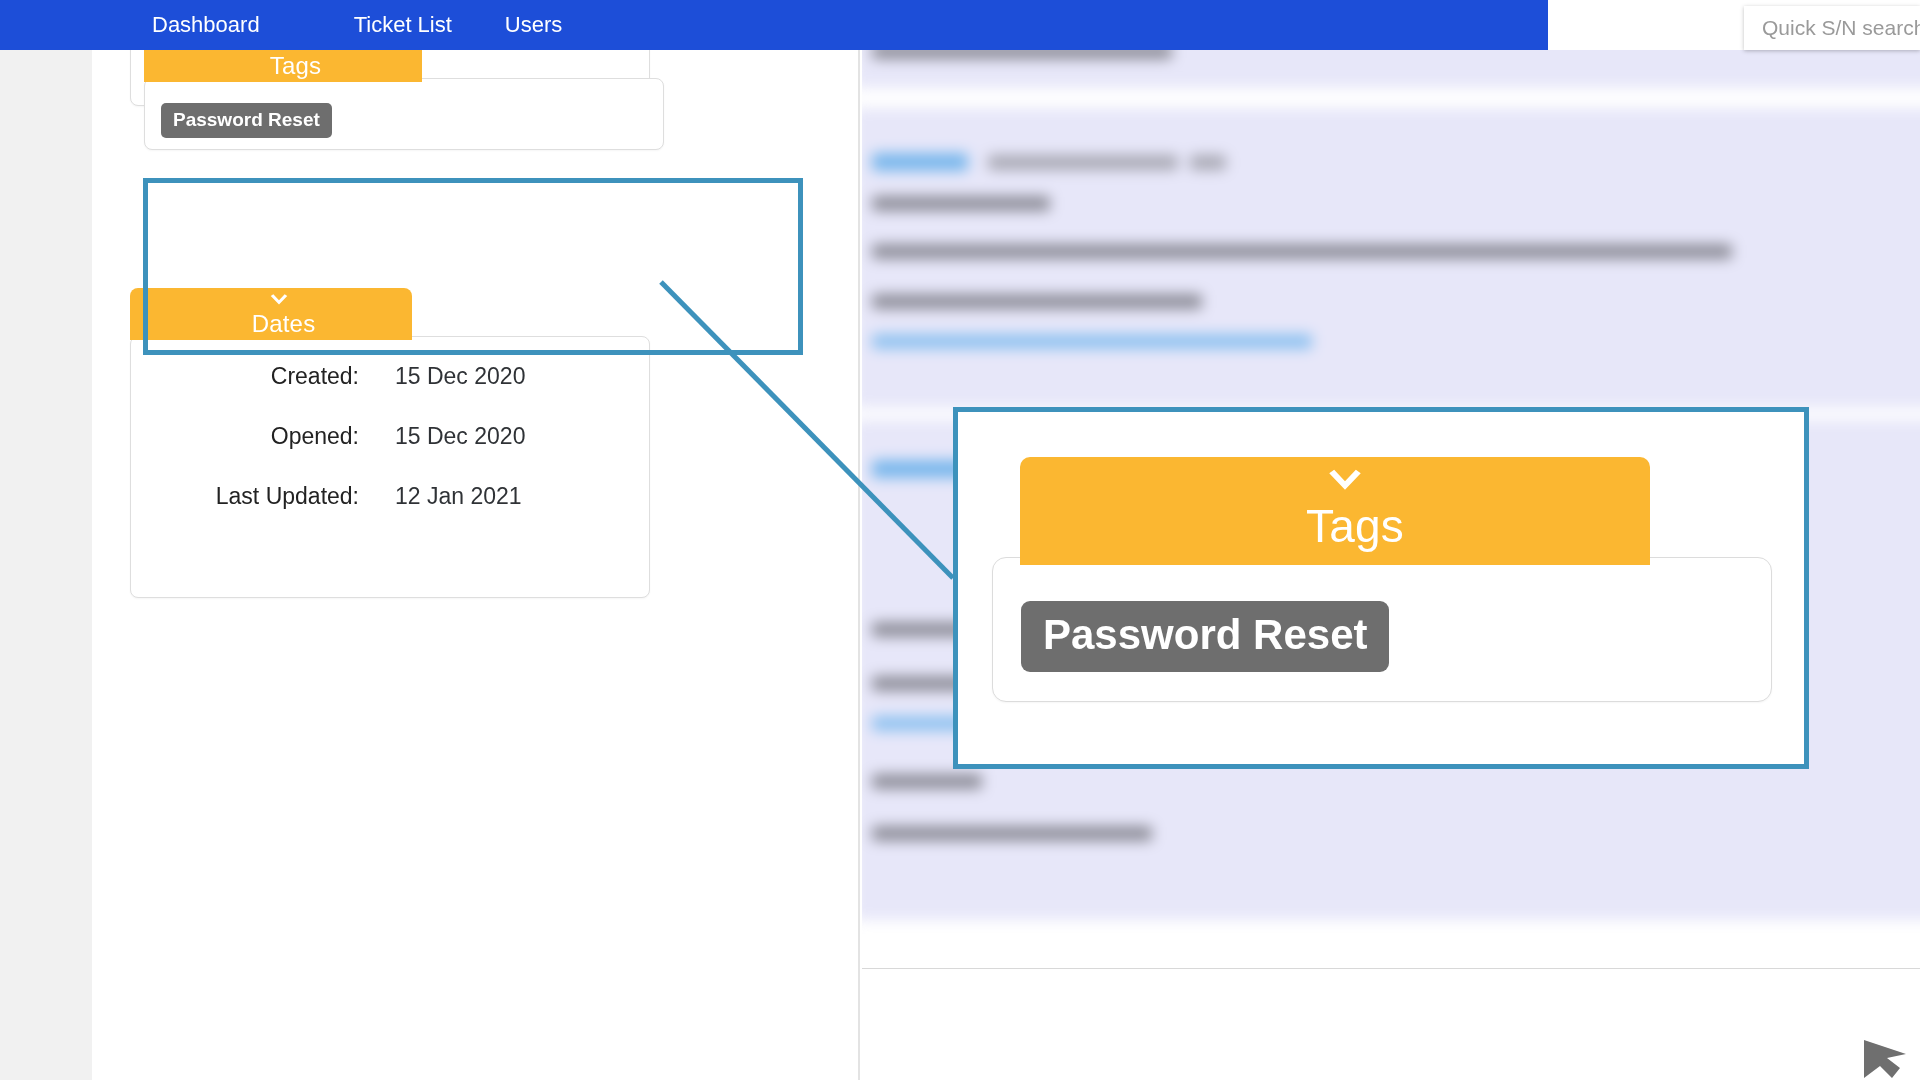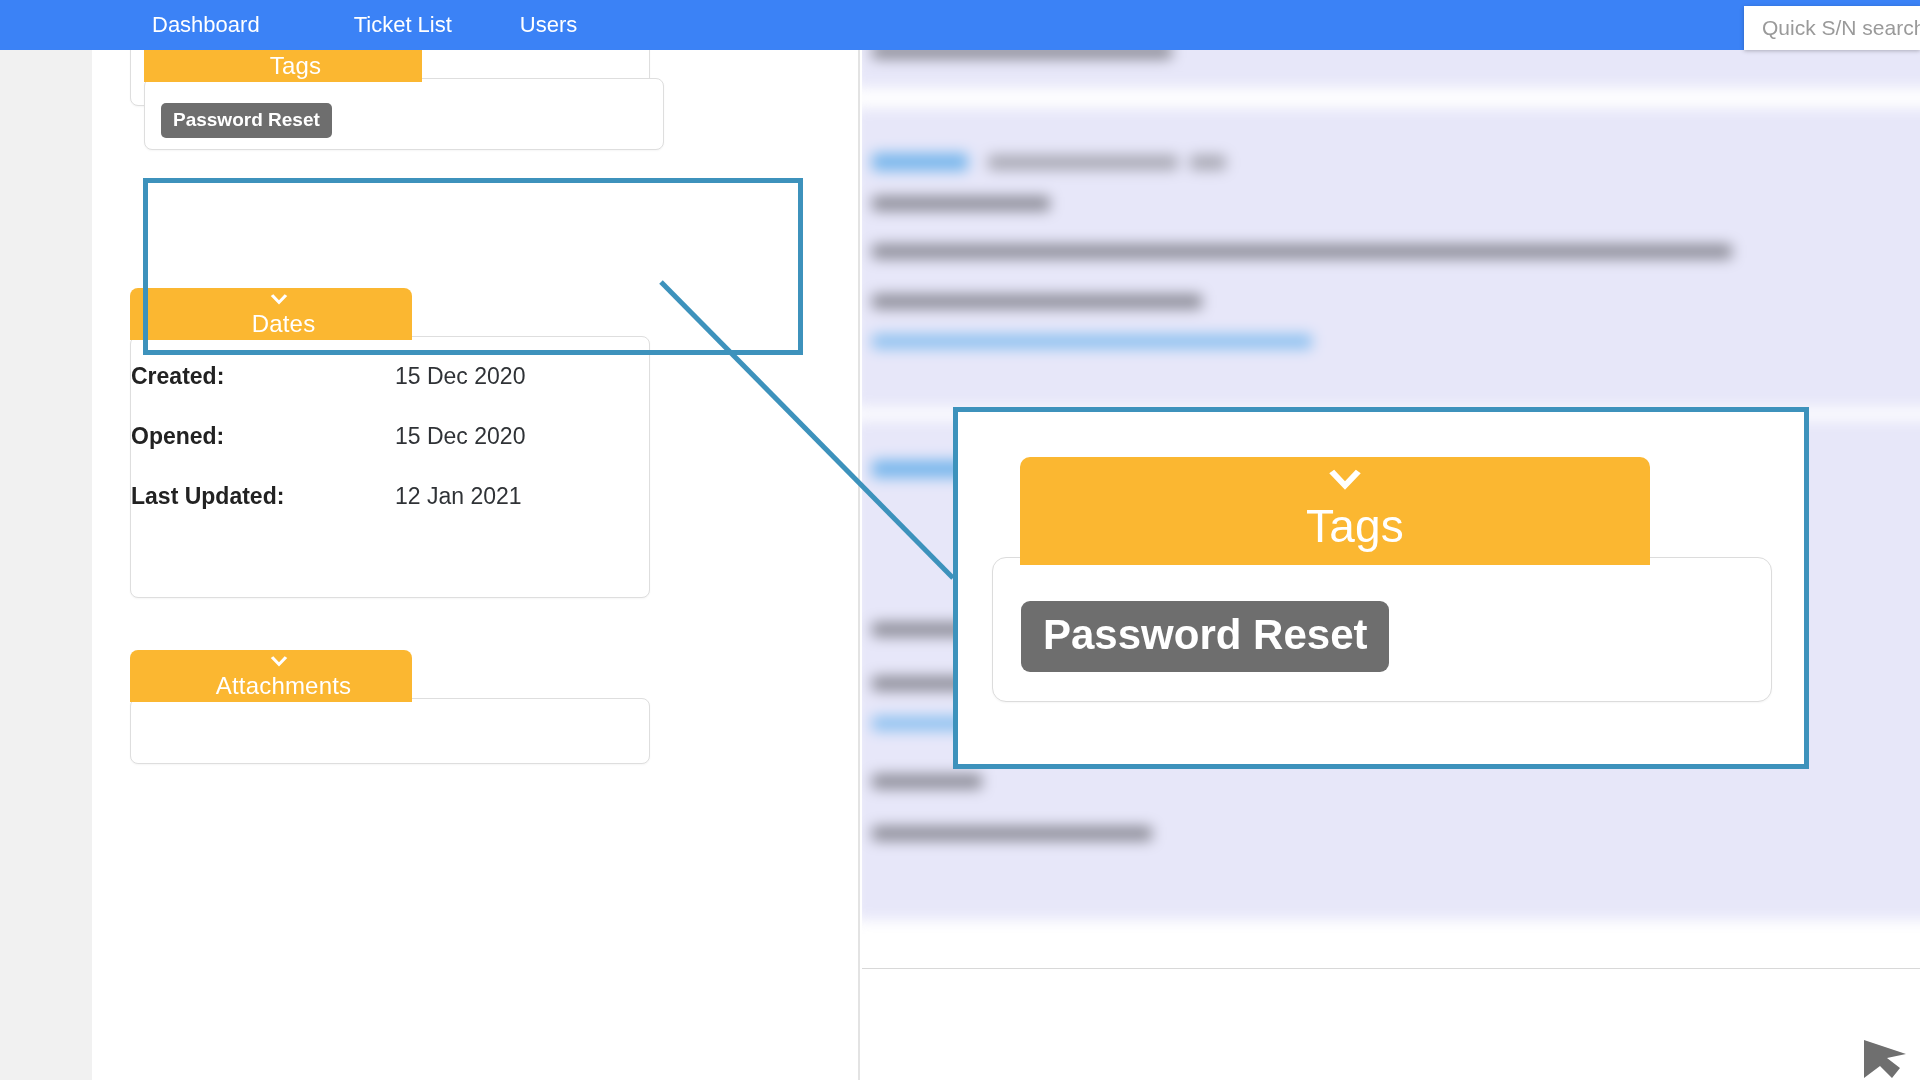--- a/index.html
+++ b/index.html
@@ -25,44 +25,44 @@
     left: 0; top: 50px;
     width: 92px;
     height: 1030px;
     background: #f1f1f1;
   }
 
   
   .topnav {
     position: absolute;
     left: 0; top: 0;
-    width: 1920px;
+    width: 1548px;
     height: 50px;
-    background: #3b82f6;
+    background: #1d4ed8;
     z-index: 40;
   }
   .nav-items {
     position: absolute;
     left: 0; top: 0;
     height: 50px;
     display: flex;
     align-items: center;
   }
   .nav-item {
     color: #ffffff;
     font-size: 22px;
     line-height: 50px;
     height: 50px;
     display: block;
     white-space: nowrap;
     cursor: pointer;
   }
   .nav-dashboard { margin-left: 152px; }
   .nav-ticketlist { margin-left: 94px; }
-  .nav-users { margin-left: 68px; }
+  .nav-users { margin-left: 53px; }
 
   .quick-search {
     position: absolute;
     right: 0; top: 6px;
     width: 176px;
     height: 44px;
     background: #ffffff;
     border: none;
     outline: none;
     padding-left: 18px;
@@ -157,22 +157,23 @@
   .panel-dates .panel-header { width: 282px; }
   .panel-dates .panel-body { height: 262px; padding: 26px 0 0 0; }
 
   .date-row {
     display: flex;
     align-items: baseline;
     height: 60px;
   }
   .date-label {
     width: 228px;
+    text-align: right;
     font-size: 23px;
-    font-weight: bold;
+    font-weight: normal;
     color: #222;
     padding-right: 0;
     white-space: nowrap;
   }
   .date-value {
     font-size: 23px;
     color: #2f3236;
     margin-left: 36px;
     white-space: nowrap;
   }
@@ -331,31 +332,20 @@
           <div class="date-label">Opened:</div>
           <div class="date-value">15 Dec 2020</div>
         </div>
         <div class="date-row">
           <div class="date-label">Last Updated:</div>
           <div class="date-value">12 Jan 2021</div>
         </div>
       </div>
     </div>
 
-    <div class="panel panel-attachments">
-      <div class="panel-header">
-        <span class="chevron">
-          <svg viewBox="0 0 24 24" width="22" height="22">
-              <path d="M3 7.5 L12 17 L21 7.5 L18.2 5.6 L12 12.2 L5.8 5.6 Z" fill="#ffffff"></path>
-            </svg>
-        </span>
-        <span>Attachments</span>
-      </div>
-      <div class="panel-body"></div>
-    </div>
 
   </div>
 
   <div class="right-col">
     <div class="blurwrap">
 
       <div class="msg-card" style="left:-8px; top:-72px; width:1090px; height:110px;">
         <div class="bar dark" style="left:18px; top:66px; width:300px;"></div>
       </div>
 

